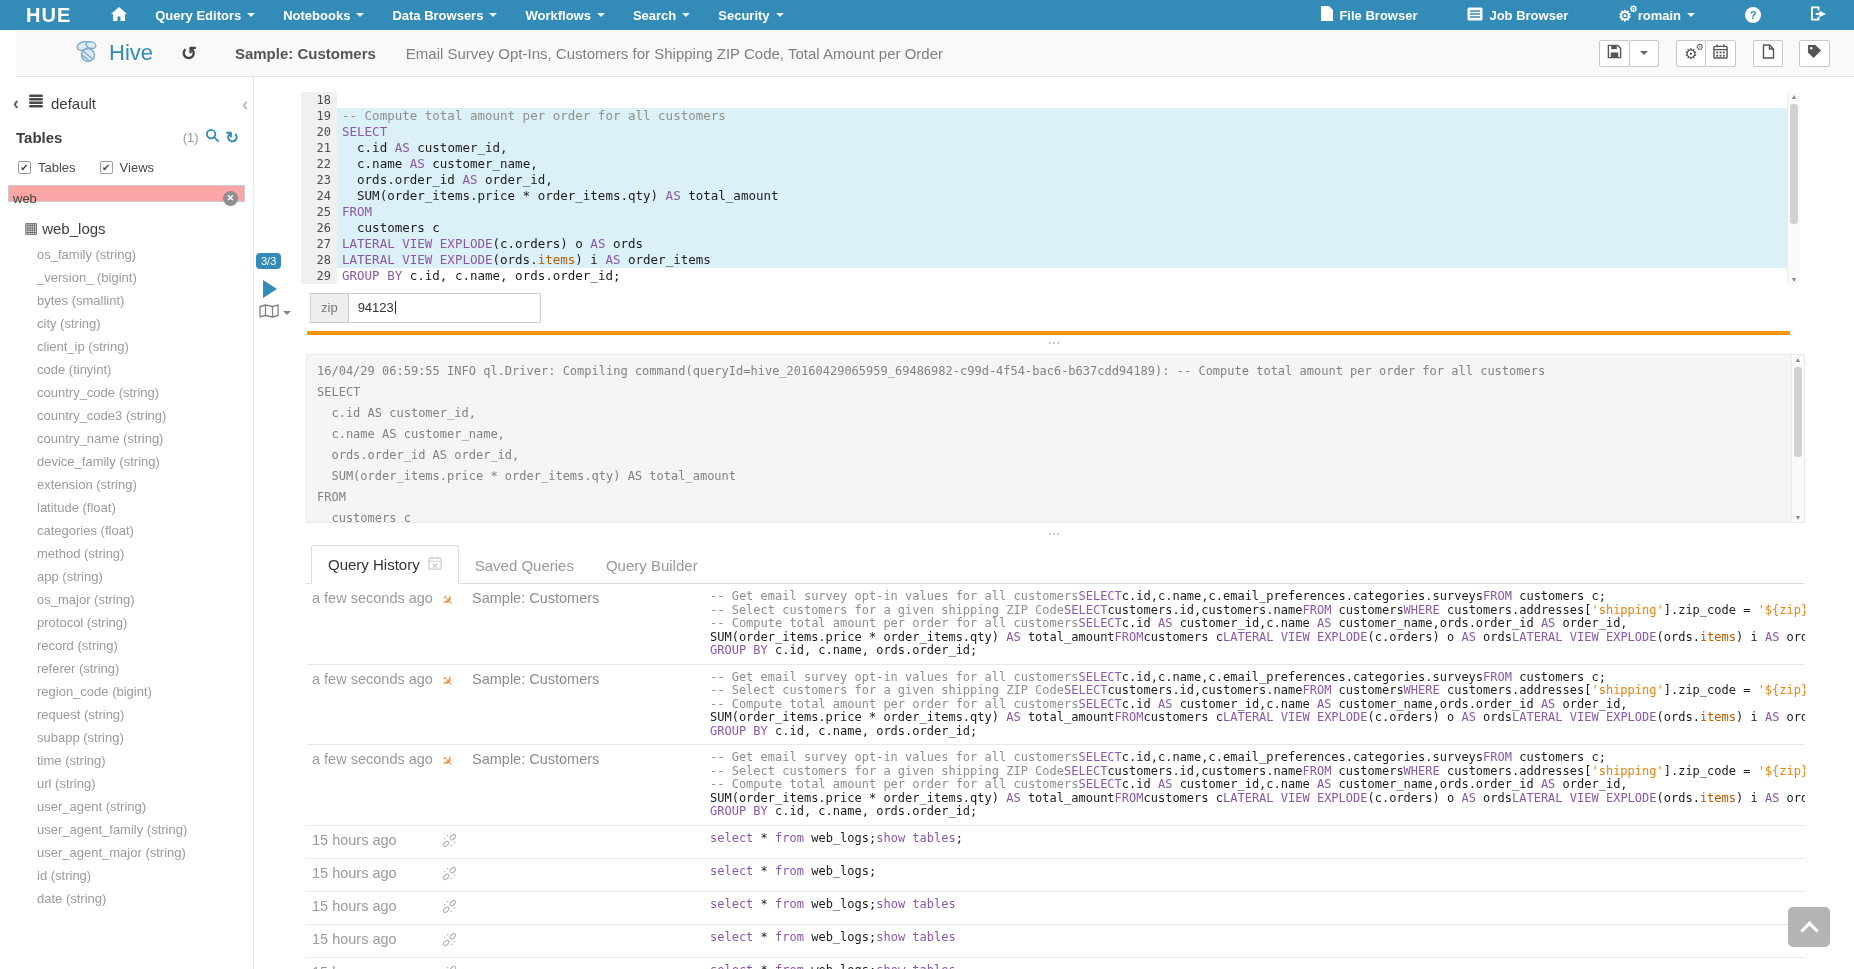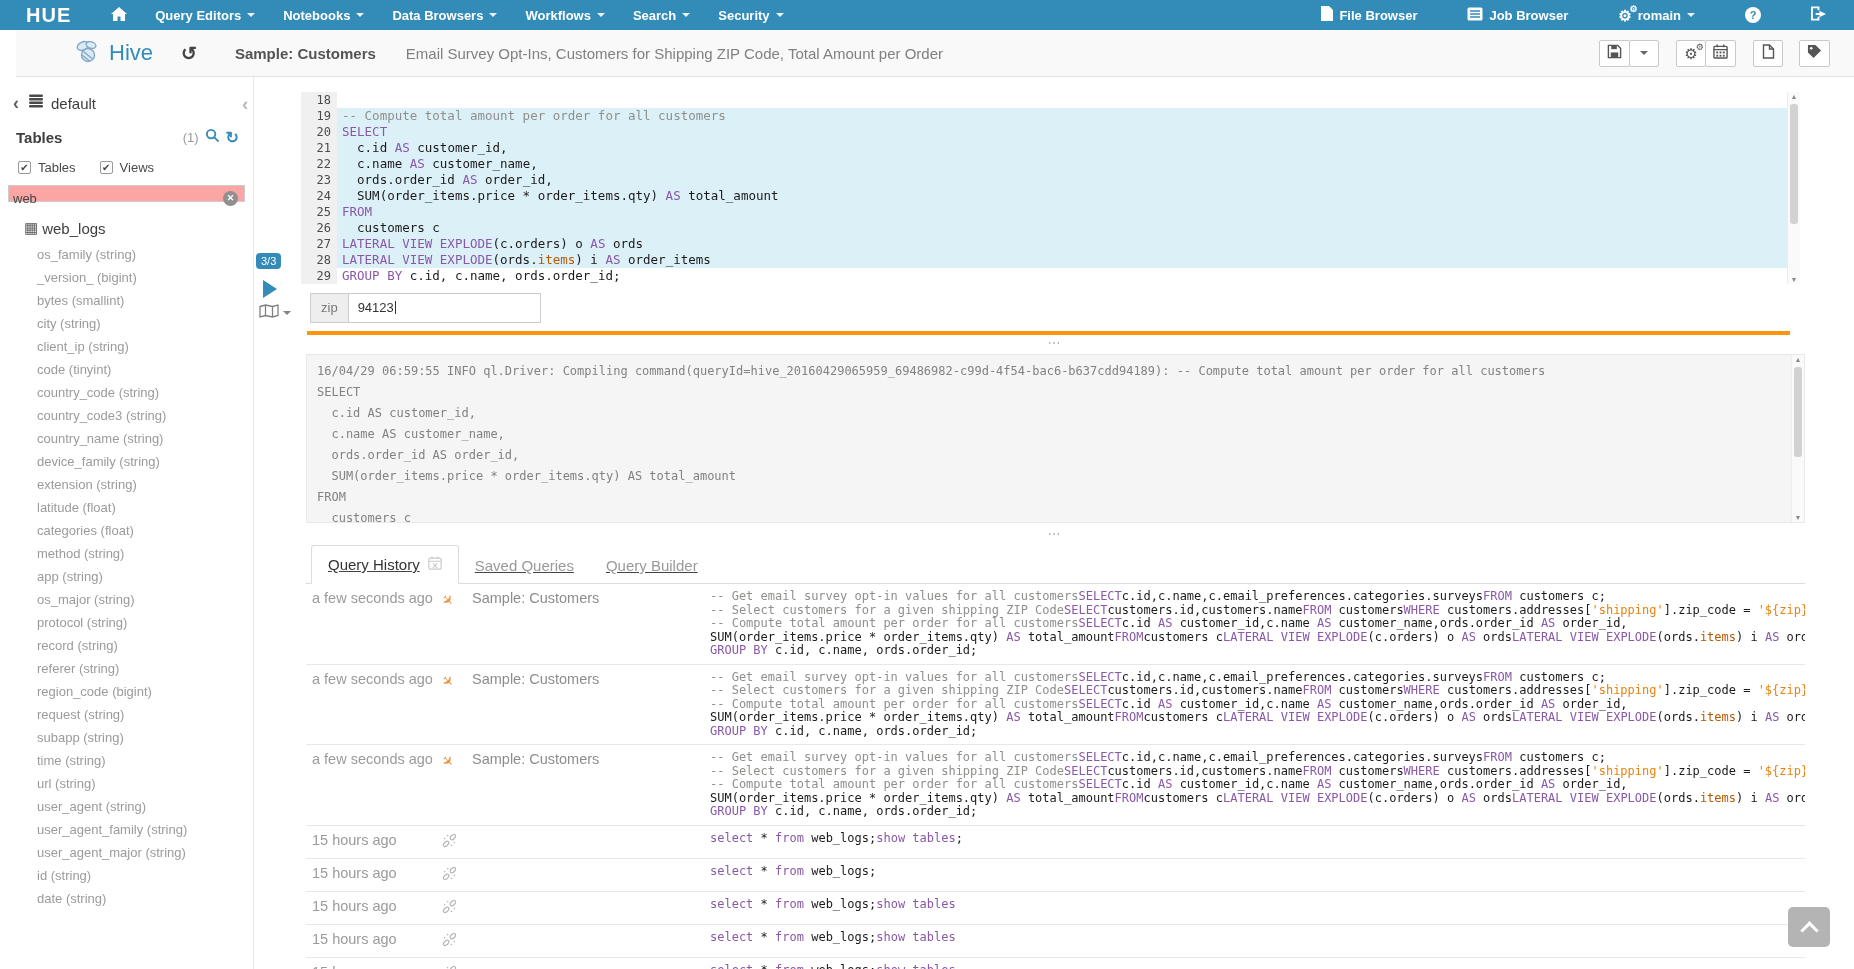--- a/index.html
+++ b/index.html
@@ -85,21 +85,21 @@
     padding-left:9px;color:#333;}
   .caret-line{display:inline-block;width:1px;height:13px;background:#333;vertical-align:-2px;margin-left:1px;}
   .progress{position:absolute;left:52px;right:64px;top:254px;height:4px;background:var(--progress);}
   .grip{position:absolute;left:0;right:0;text-align:center;color:#9e9e9e;font-size:13px;line-height:10px;letter-spacing:1px;}
   .log{position:absolute;left:51px;right:49px;top:277px;height:169px;background:#f5f5f5;
     border:1px solid #e9e9e9;overflow:hidden;padding:6px 0 0 10px;}
   .log-line{font:12px/21px "DejaVu Sans Mono",monospace;color:#828282;white-space:pre;}
   .job-panel{position:absolute;right:13px;top:0;width:212px;height:46px;background:#fff;text-align:right;}
   .job-link{display:inline-block;margin:14px 10px 0 0;color:var(--accent);font-size:13px;}
   .tabs{position:absolute;left:51px;right:49px;top:467px;height:40px;border-bottom:1px solid #ddd;
-    display:flex;align-items:flex-end;text-decoration:underline;}
+    display:flex;align-items:flex-end;}
   .tab{padding:10px 16px;font-size:15px;color:#999;margin-bottom:-1px;display:flex;align-items:center;gap:8px;}
   .tab.active{background:#fff;border:1px solid #ddd;border-bottom:1px solid #fff;
     border-radius:3px 3px 0 0;color:#333;margin-left:5px;}
   .htable{position:absolute;left:51px;right:49px;top:507px;bottom:0;overflow:hidden;}
   .h-row{display:flex;border-bottom:1px solid #e8e8e8;padding:6px 0;}
   .col-time{width:136px;padding-left:6px;color:#9b9b9b;font-size:14.5px;}
   .col-icon{width:30px;padding-top:1px;}
   .plane{color:#f0923a;font-size:14px;display:inline-block;transform:rotate(45deg);}
   .col-name{width:238px;color:#8d8d8d;font-size:14.5px;}
   .col-sql{flex:1;overflow:hidden;}

